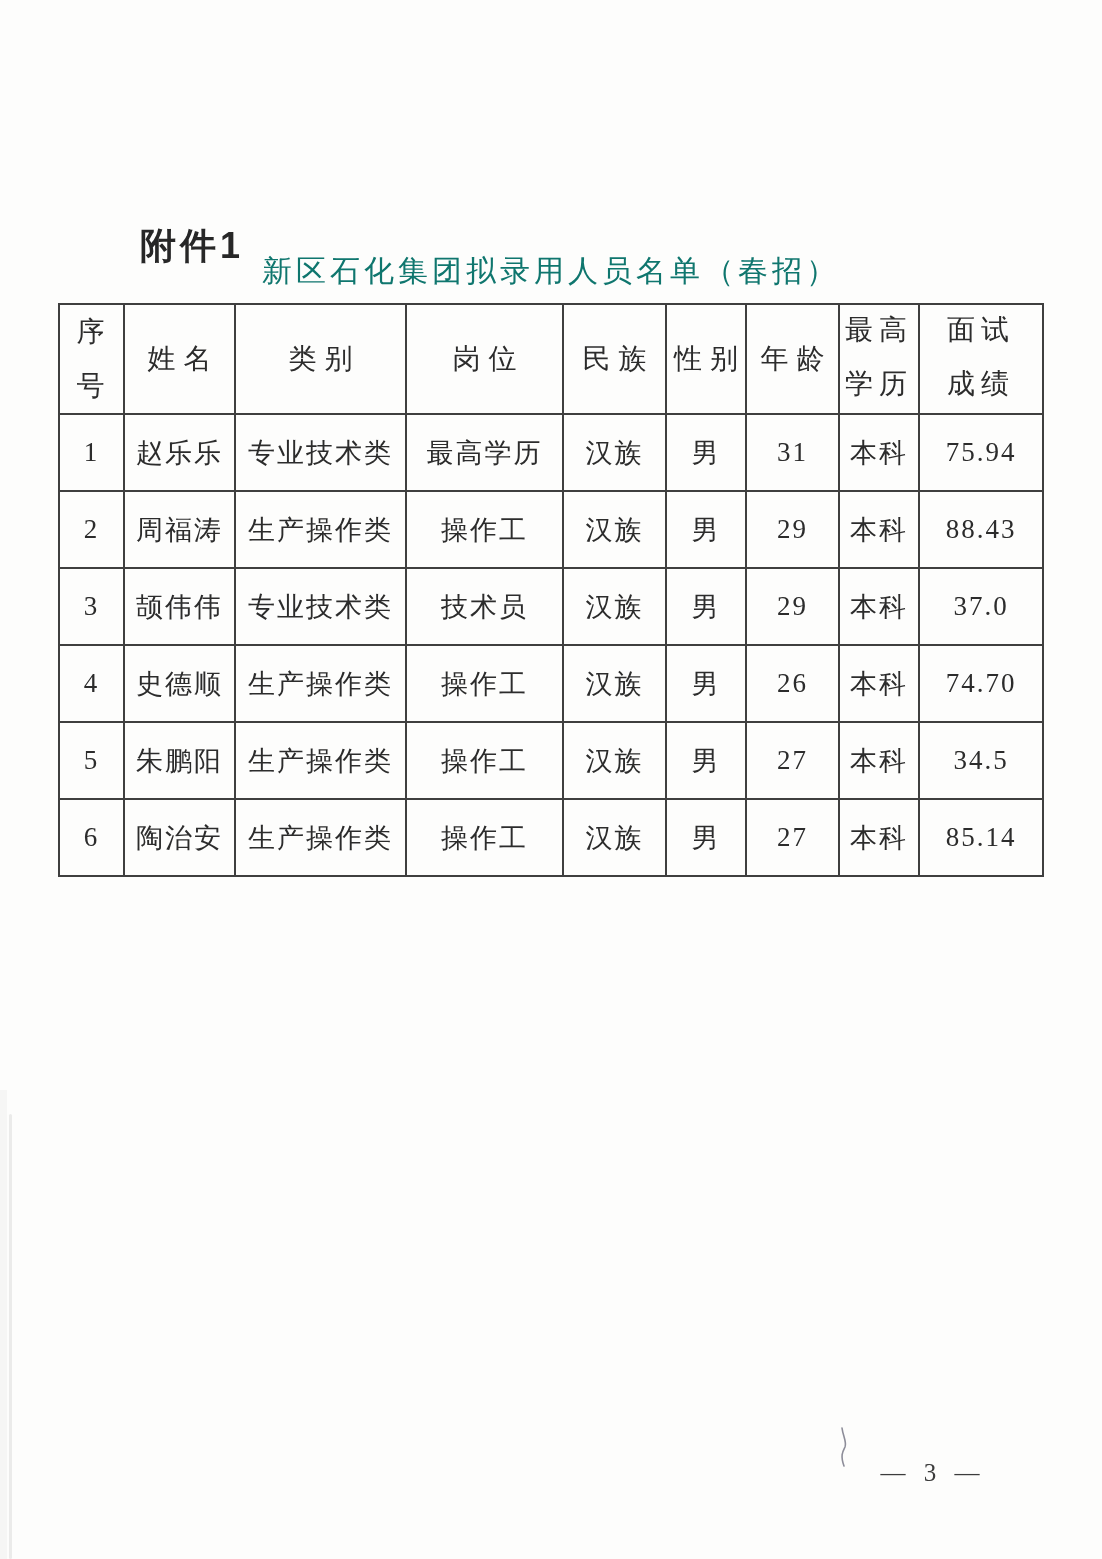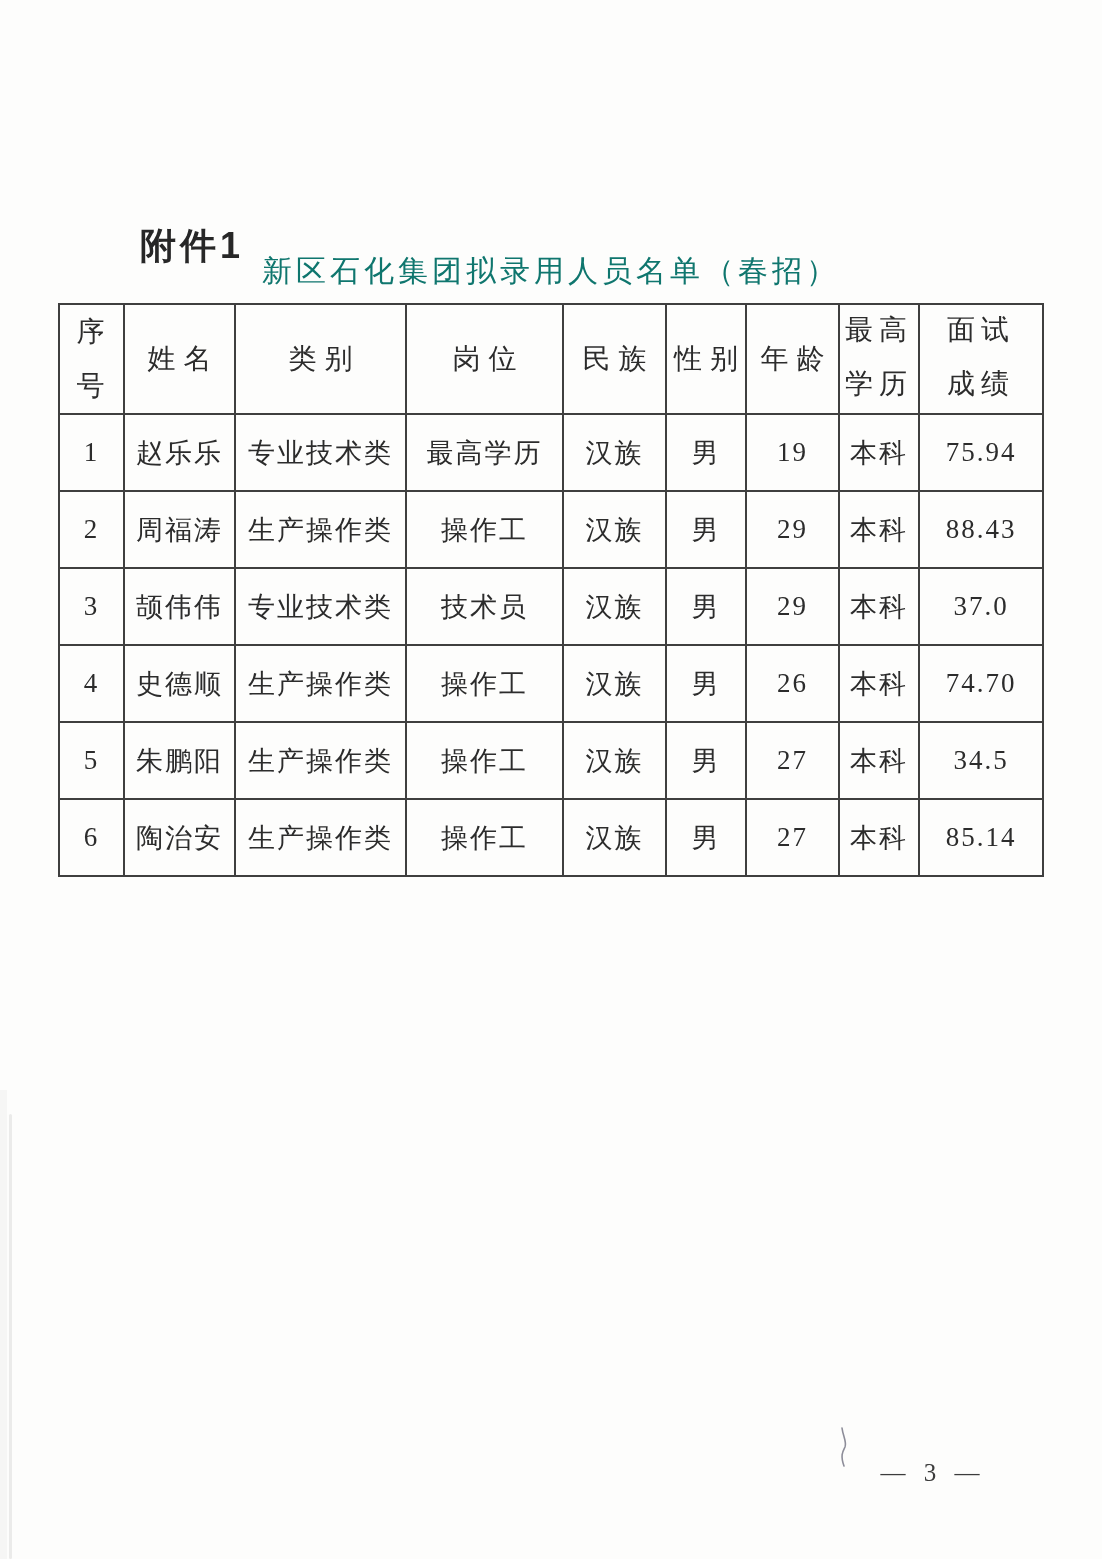--- a/index.html
+++ b/index.html
@@ -140,21 +140,21 @@
         <th><span class="stack w2">面试成绩</span></th>
       </tr>
 
       <tr class="data-row">
         <td class="num">1</td>
         <td>赵乐乐</td>
         <td>专业技术类</td>
         <td>最高学历</td>
         <td>汉族</td>
         <td>男</td>
-        <td class="num">19</td>
+        <td class="num">31</td>
         <td>本科</td>
         <td class="num">75.94</td>
       </tr>
 
       <tr class="data-row">
         <td class="num">2</td>
         <td>周福涛</td>
         <td>生产操作类</td>
         <td>操作工</td>
         <td>汉族</td>

